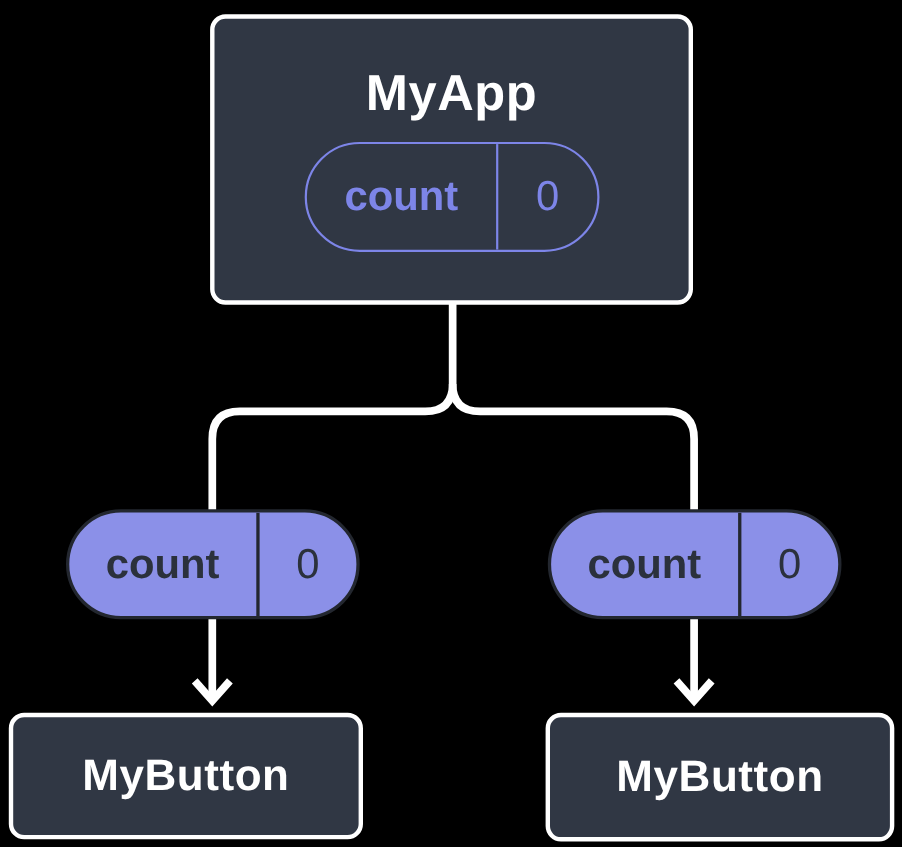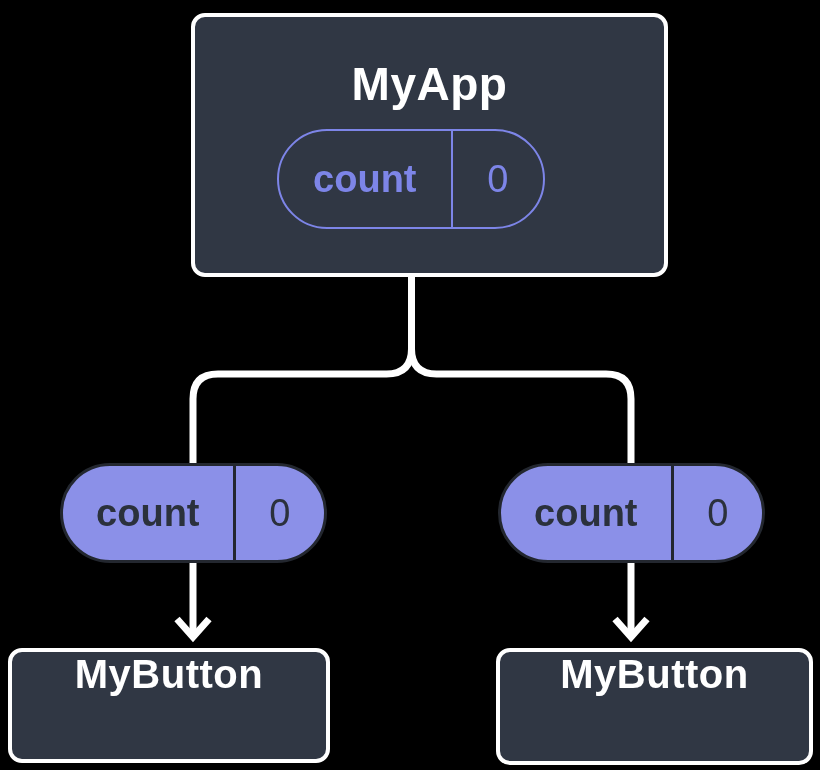--- a/index.html
+++ b/index.html
@@ -27,37 +27,37 @@
   .node {
     position: absolute;
     box-sizing: border-box;
     background: #303744;
     border: 4px solid #ffffff;
     border-radius: 14px;
     z-index: 2;
   }
   .node-root {
     left: 191px; top: 13px;
-    width: 477px; height: 264px;
+    width: 439px; height: 264px;
   }
   .node-title {
     color: #ffffff;
     font-weight: 600;
     letter-spacing: 0.5px;
   }
   .node-root .node-title {
     position: absolute;
     left: 0; right: 0; top: 44px;
     text-align: center;
     font-size: 46px;
     line-height: 1;
   }
   .node-leaf {
     display: flex;
-    align-items: flex-start;
+    align-items: center;
     justify-content: center;
   }
   .node-leaf .node-title {
     font-size: 40px;
   }
   .node-leaf-left  { left: 8px;   top: 648px; width: 322px; height: 115px; }
   .node-leaf-right { left: 496px; top: 648px; width: 317px; height: 117px; }
 
   .pill {
     position: absolute;

